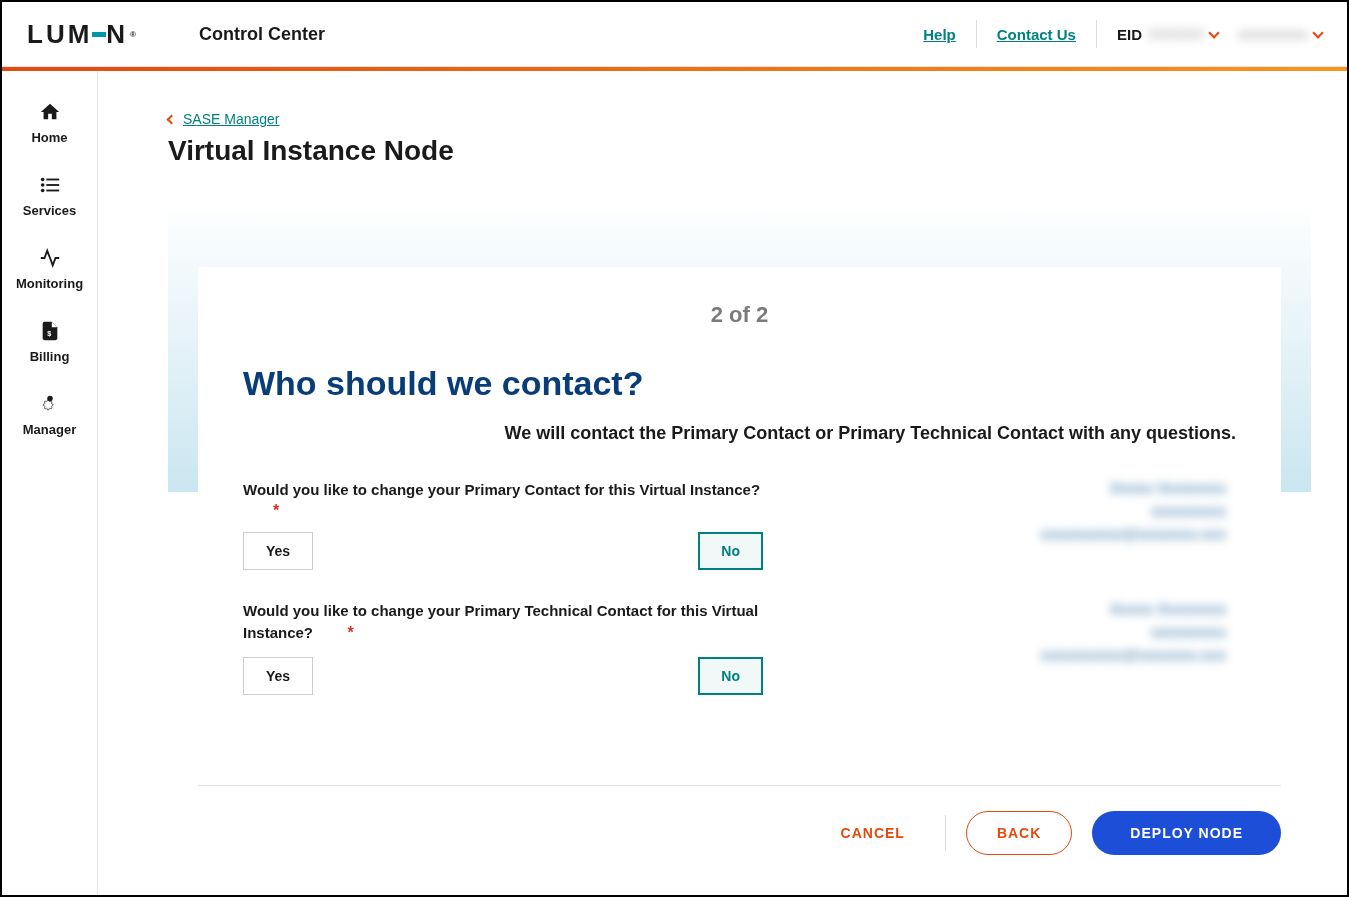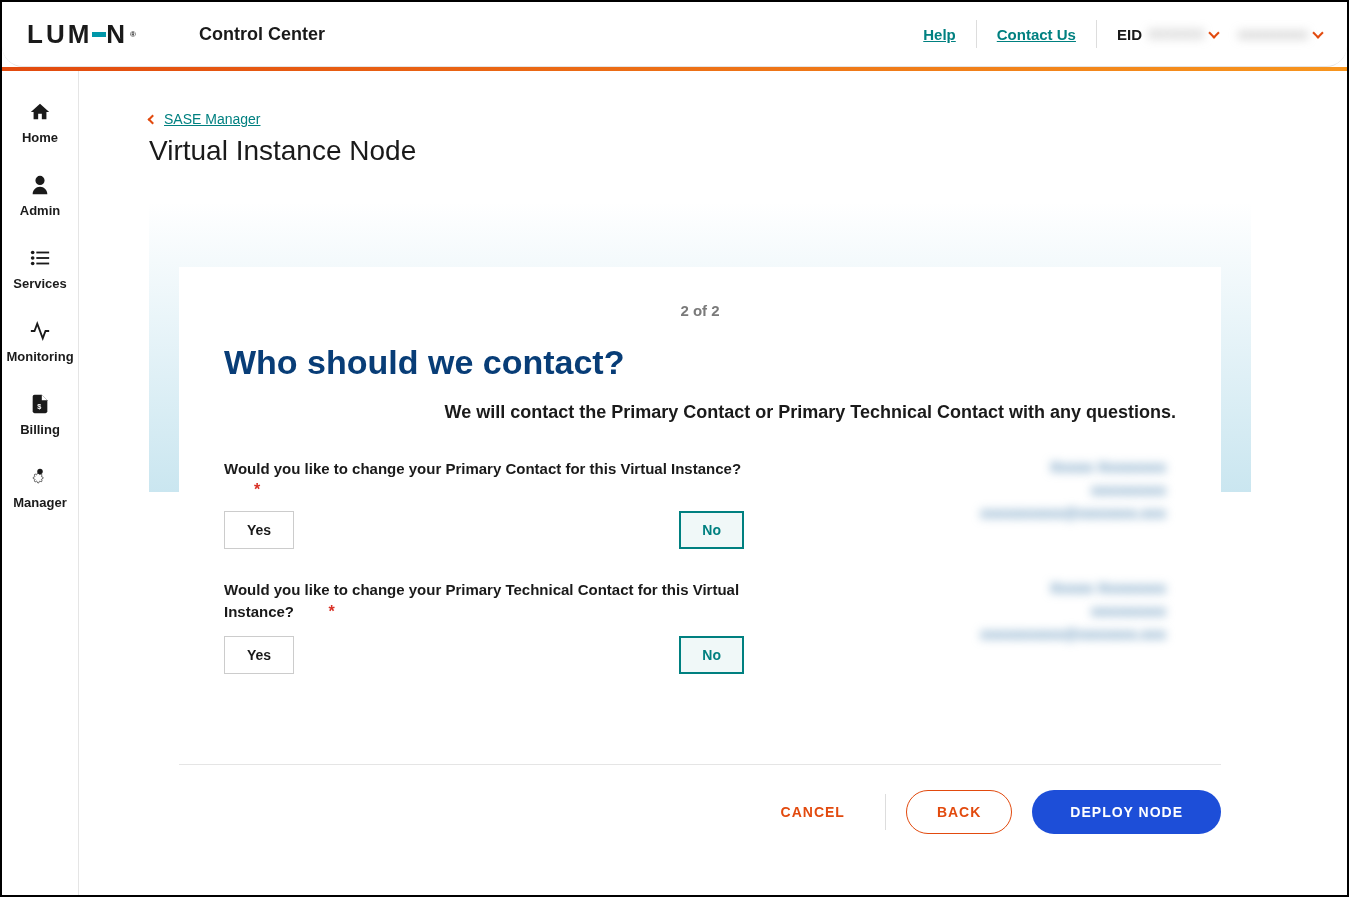--- a/index.html
+++ b/index.html
@@ -10,21 +10,20 @@
       height: 897px;
       border: 2px solid #000;
       overflow: hidden;
     }
     .header {
       height: 65px;
       display: flex;
       align-items: center;
       padding: 0 25px;
       border-bottom: 1px solid #e5e5e5;
-      border-radius: 21px;
     }
     .logo {
       font-size: 26px;
       font-weight: 700;
       letter-spacing: 3px;
       color: #1a1a1a;
       display: flex;
       align-items: center;
     }
     .logo .e-bar {
@@ -89,21 +88,21 @@
     }
     .orange-bar {
       height: 4px;
       background: linear-gradient(90deg, #e24a0e 0%, #f7951e 100%);
     }
     .main-layout {
       display: flex;
       height: calc(100% - 69px);
     }
     .sidebar {
-      width: 77px;
+      width: 96px;
       border-right: 1px solid #e5e5e5;
       padding-top: 15px;
     }
     .sidebar-item {
       display: flex;
       flex-direction: column;
       align-items: center;
       padding: 14px 0;
       cursor: pointer;
       color: #1a1a1a;
@@ -115,21 +114,21 @@
       display: flex;
       align-items: center;
       justify-content: center;
     }
     .sidebar-item span {
       font-size: 13px;
       font-weight: 600;
     }
     .content {
       flex: 1;
-      padding: 40px 96px 30px 70px;
+      padding: 40px 36px 30px 70px;
       overflow-y: auto;
     }
     .breadcrumb {
       display: flex;
       align-items: center;
       gap: 8px;
       margin-bottom: 8px;
     }
     .breadcrumb-chevron {
       display: inline-block;
@@ -140,43 +139,43 @@
       transform: rotate(45deg);
     }
     .breadcrumb-link {
       color: #008080;
       text-decoration: underline;
       font-size: 14px;
       cursor: pointer;
     }
     .page-title {
       font-size: 28px;
-      font-weight: 400;
+      font-weight: 700;
       color: #1a1a1a;
       margin-bottom: 35px;
     }
     .gradient-panel {
       background: linear-gradient(180deg, #fff 0%, #cae6f0 100%);
       padding: 65px 30px 0 30px;
       position: relative;
       height: 290px;
     }
     .card {
       background: #fff;
       margin-top: -225px;
       position: relative;
       padding: 35px 45px 55px 45px;
       box-shadow: 0 0 0 rgba(0,0,0,0);
     }
     .step-indicator {
       text-align: center;
       color: #7a7a7a;
-      font-size: 15px;
-      font-weight: 600;
-      margin-bottom: 24px;
+      font-size: 22px;
+      font-weight: 600;
+      margin-bottom: 36px;
     }
     .card-title {
       color: #083d77;
       font-size: 34px;
       font-weight: 700;
       margin-bottom: 20px;
     }
     .card-subtitle {
       text-align: right;
       color: #1a1a1a;
@@ -324,28 +323,20 @@
       <div class="icon">
         <svg width="22" height="22" viewBox="0 0 24 24" fill="#1a1a1a">
             <path d="M10 20v-6h4v6h5v-8h3L12 3 2 12h3v8z"></path>
           </svg>
       </div>
       <span>Home</span>
     </div>
     <div class="sidebar-item">
       <div class="icon">
         <svg width="22" height="22" viewBox="0 0 24 24" fill="#1a1a1a">
-            <path d="M12 2a5 5 0 100 10 5 5 0 000-10zM4 22c0-4.4 3.6-8 8-8s8 3.6 8 8H4z"></path>
-          </svg>
-      </div>
-      <span>Admin</span>
-    </div>
-    <div class="sidebar-item">
-      <div class="icon">
-        <svg width="22" height="22" viewBox="0 0 24 24" fill="#1a1a1a">
             <circle cx="4" cy="6" r="2"></circle>
             <circle cx="4" cy="12" r="2"></circle>
             <circle cx="4" cy="18" r="2"></circle>
             <rect x="8" y="5" width="14" height="2"></rect>
             <rect x="8" y="11" width="14" height="2"></rect>
             <rect x="8" y="17" width="14" height="2"></rect>
           </svg>
       </div>
       <span>Services</span>
     </div>

